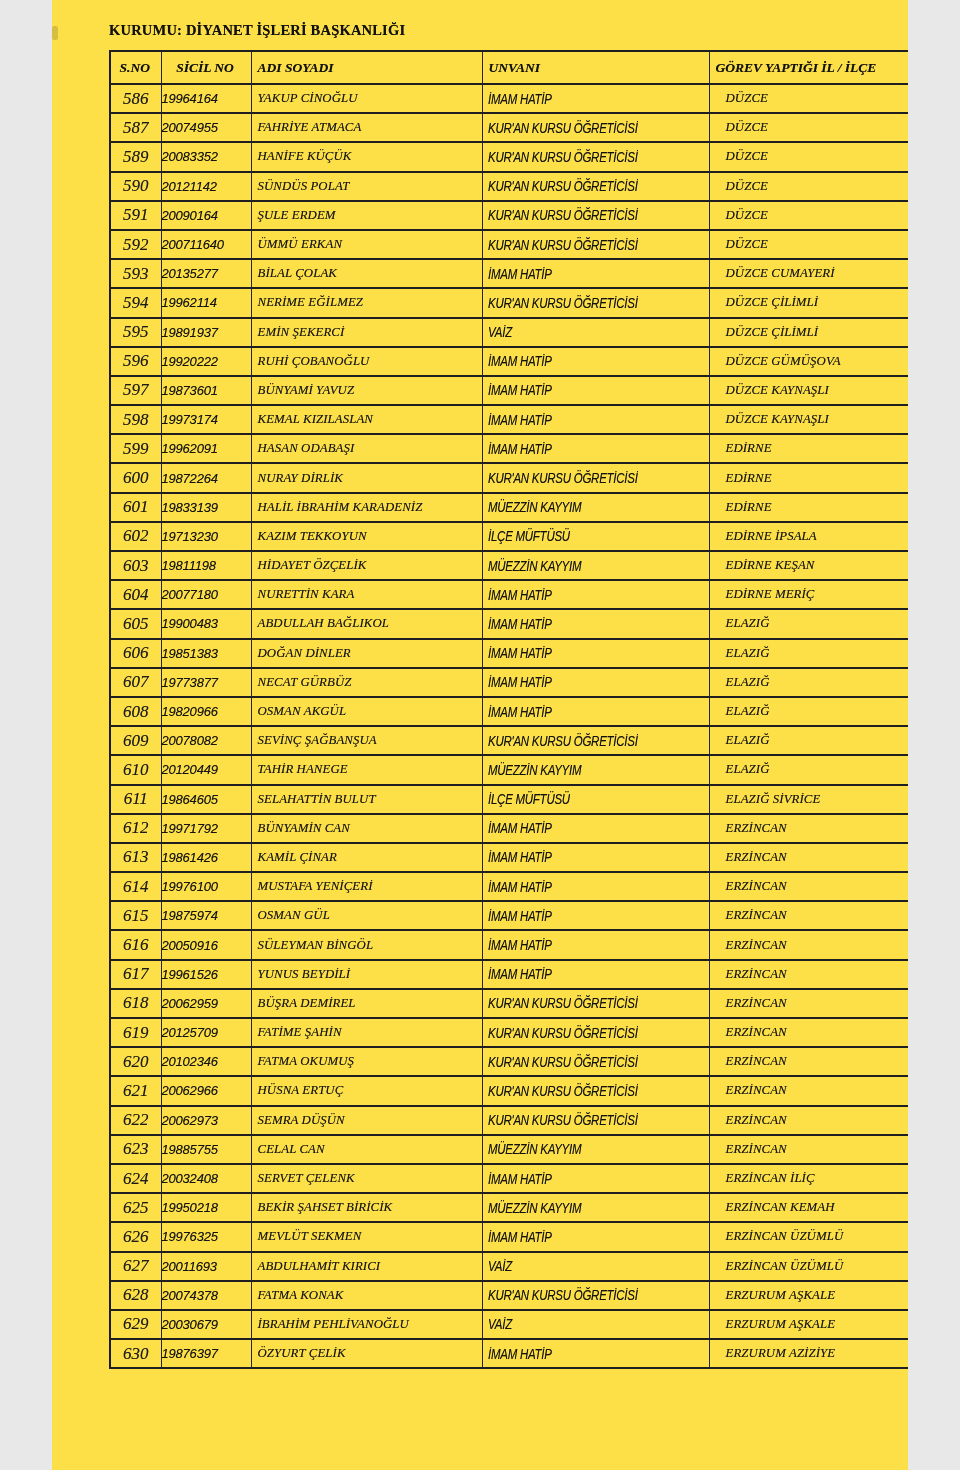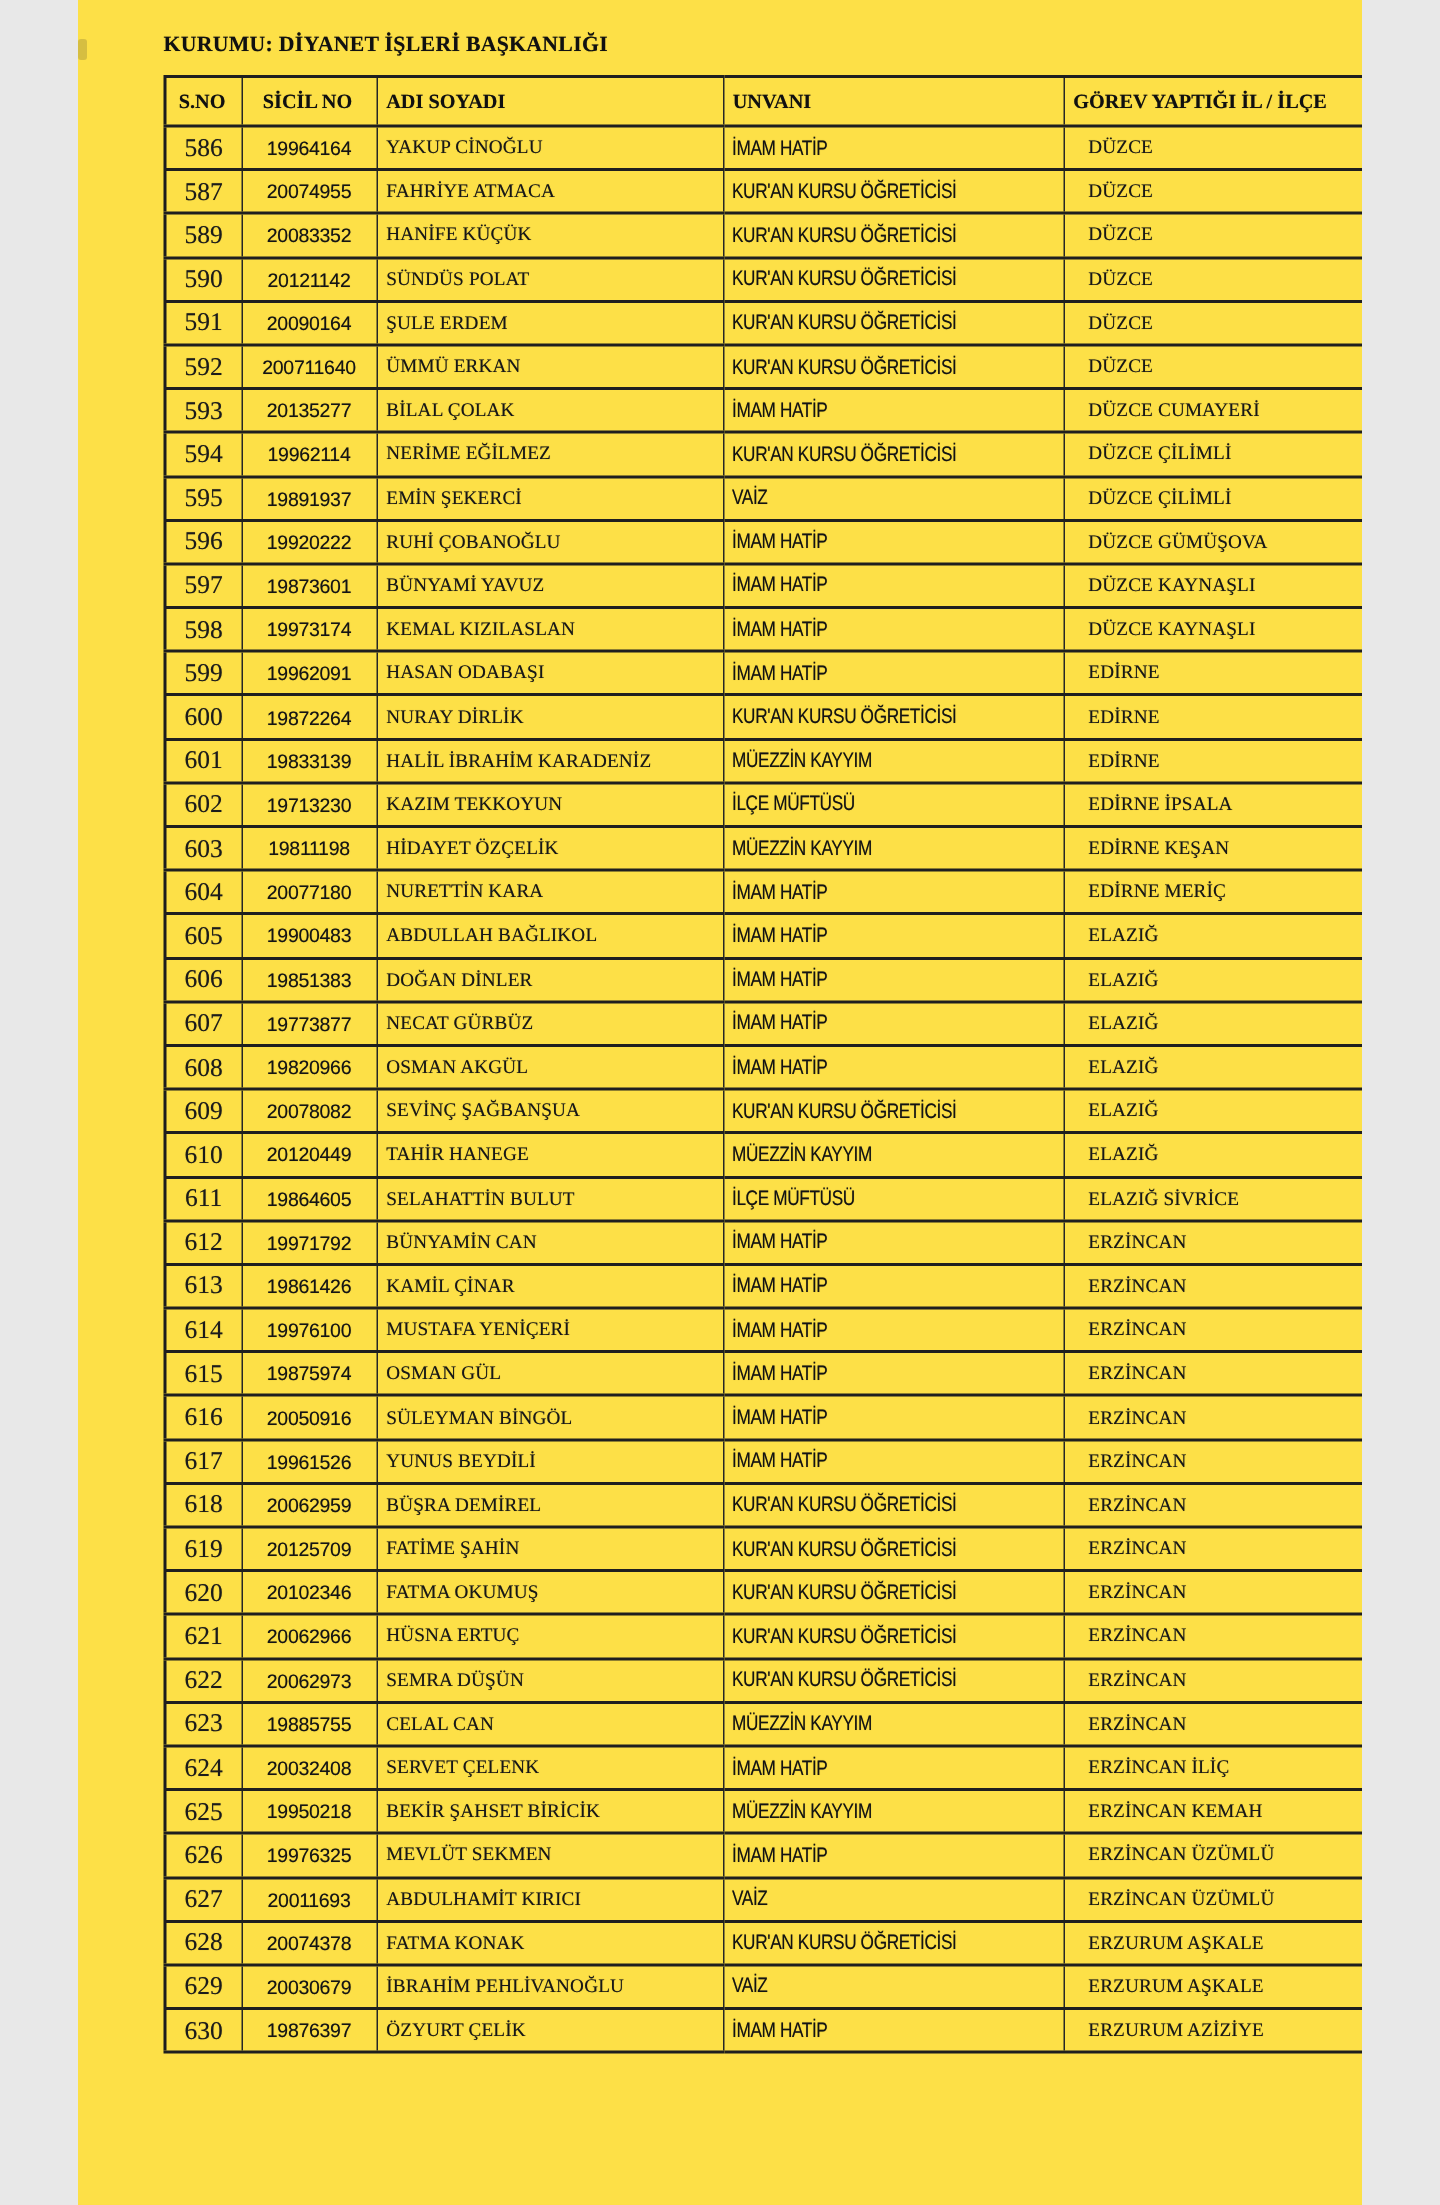--- a/index.html
+++ b/index.html
@@ -29,20 +29,21 @@
   }
 
   table.roster {
     position: absolute;
     left: 57px;
     top: 50px;
     width: 841px;
     border-collapse: collapse;
     table-layout: fixed;
     border: 2px solid #1c1c1c;
+    font-style: italic;
   }
 
   table.roster th, table.roster td {
     border-left: 1px solid #262626;
     border-right: 1px solid #262626;
     border-top: 2px solid #1f1f1f;
     border-bottom: 2px solid #1f1f1f;
     overflow: hidden;
     white-space: nowrap;
     vertical-align: middle;
@@ -63,21 +64,21 @@
 
   table.roster tbody tr { height: 29.2px; }
 
   td.c-sno {
     text-align: center;
     font-family: "Liberation Serif", serif;
     font-size: 17px;
     color: #1b1b1b;
   }
   td.c-sicil {
-    text-align: center;
+    text-align: left;
     font-family: "Liberation Sans", sans-serif;
     font-size: 13px;
     letter-spacing: -0.2px;
     color: #141414;
     margin-left: 37px;
   }
   td.c-name {
     font-family: "Liberation Serif", serif;
     font-size: 12.8px;
     padding-left: 6px;

